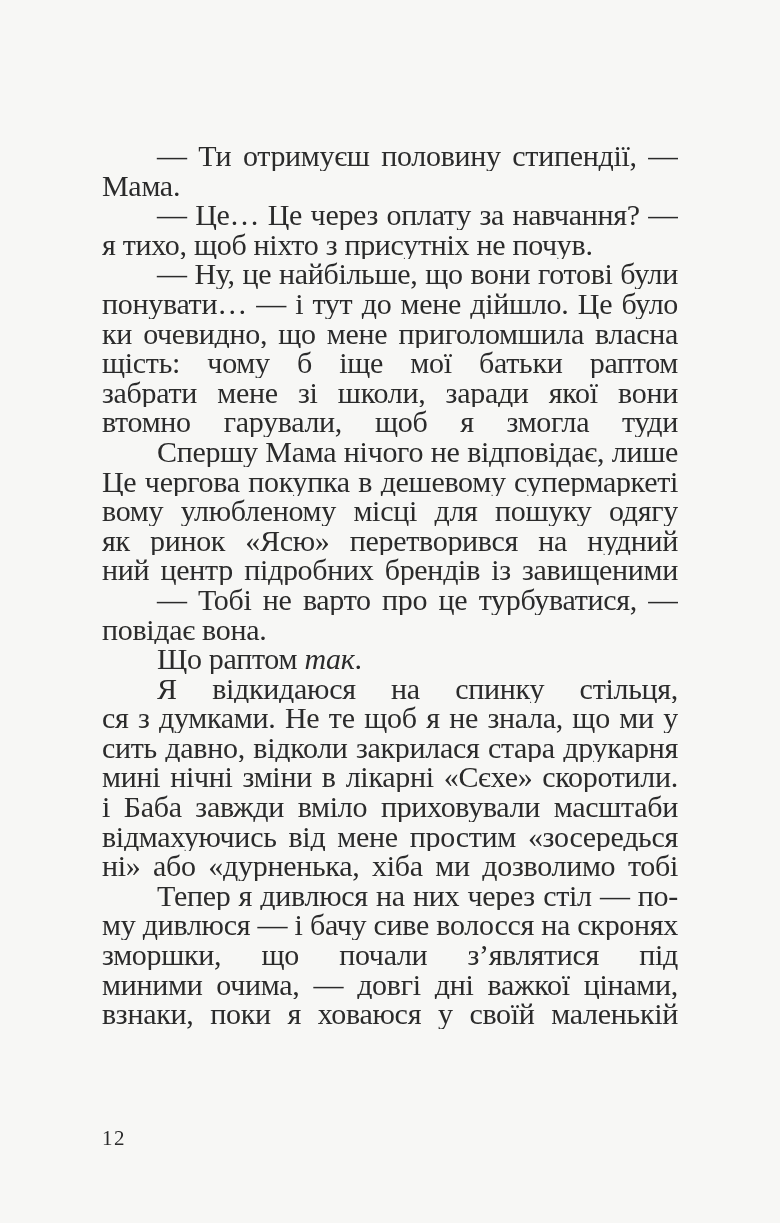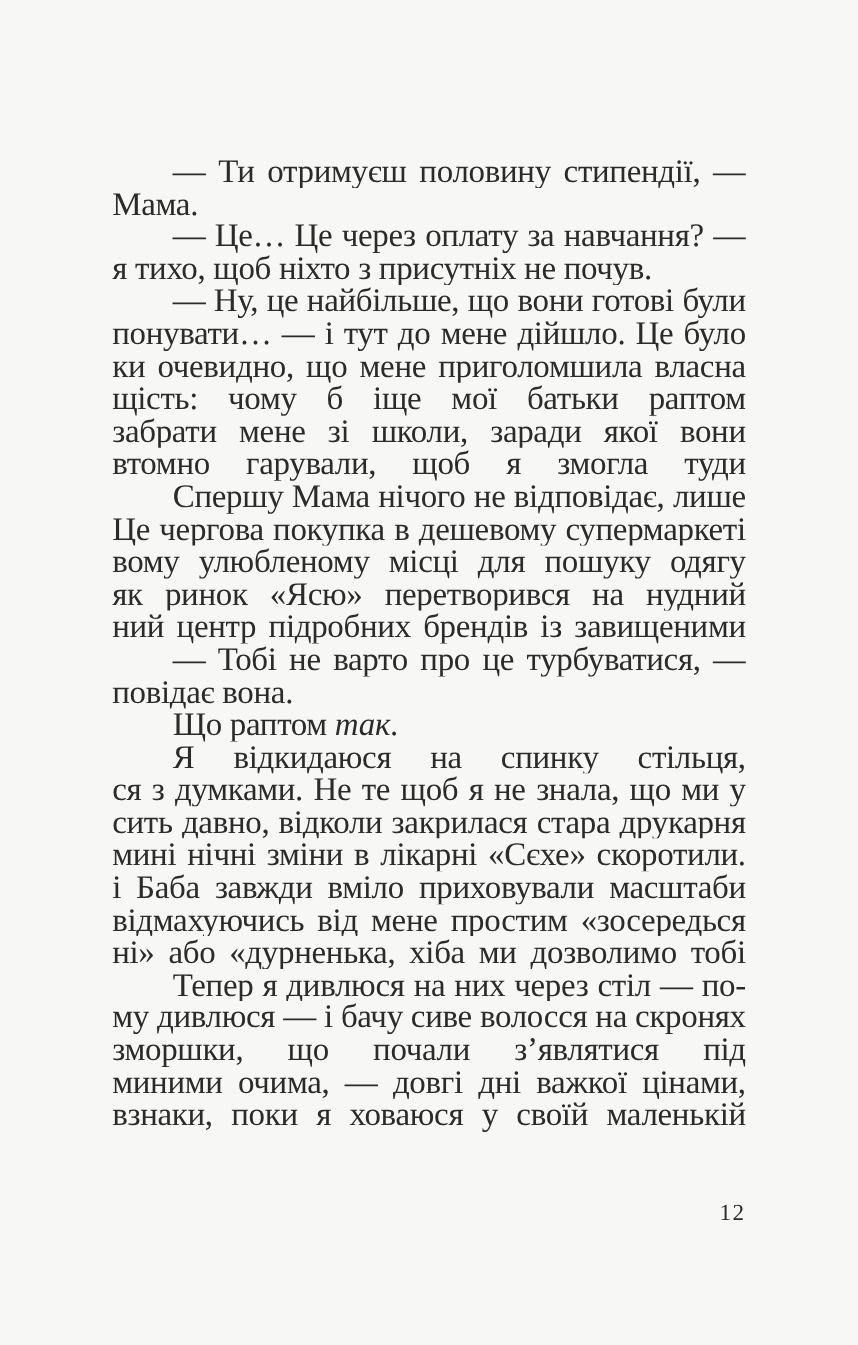--- a/index.html
+++ b/index.html
@@ -38,23 +38,23 @@
     text-align-last: justify;
   }
   .line.indent {
     text-indent: 55px;
   }
   .line i {
   }
   .page-number {
     position: absolute;
     left: 102px;
-    top: 1088px;
+    top: 1124px;
     width: 576px;
-    text-align: right;
+    text-align: left;
     font-size: 21px;
     line-height: 29px;
     letter-spacing: 1.5px;
     color: #2b2b2b;
   }
 </style>
 </head>
 <body>
 
 <div class="page" style="background: rgb(247, 247, 245); color: rgb(43, 43, 43);">

